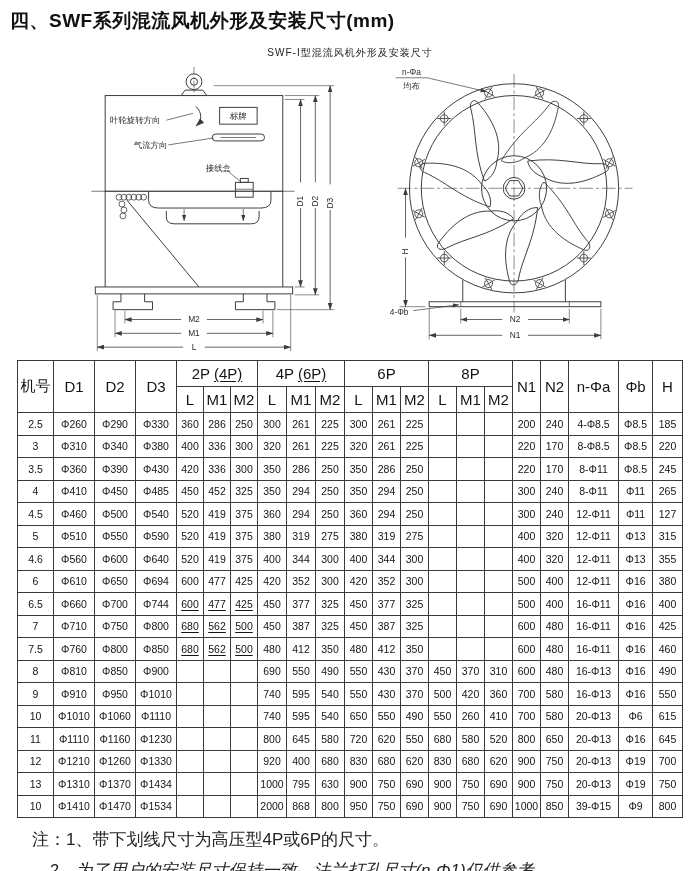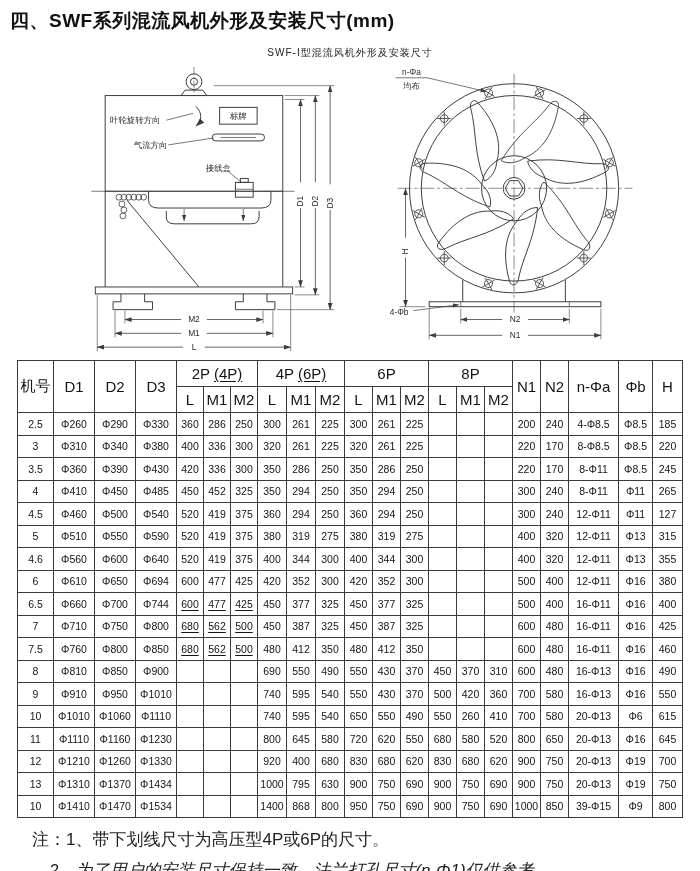--- a/index.html
+++ b/index.html
@@ -668,21 +668,21 @@
           <td>750</td>
         </tr>
         <tr>
           <td>10</td>
           <td>Φ1410</td>
           <td>Φ1470</td>
           <td>Φ1534</td>
           <td></td>
           <td></td>
           <td></td>
-          <td>1400</td>
+          <td>2000</td>
           <td>868</td>
           <td>800</td>
           <td>950</td>
           <td>750</td>
           <td>690</td>
           <td>900</td>
           <td>750</td>
           <td>690</td>
           <td>1000</td>
           <td>850</td>

